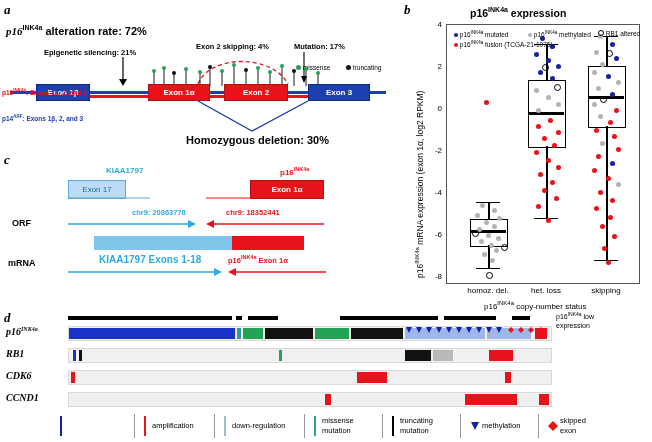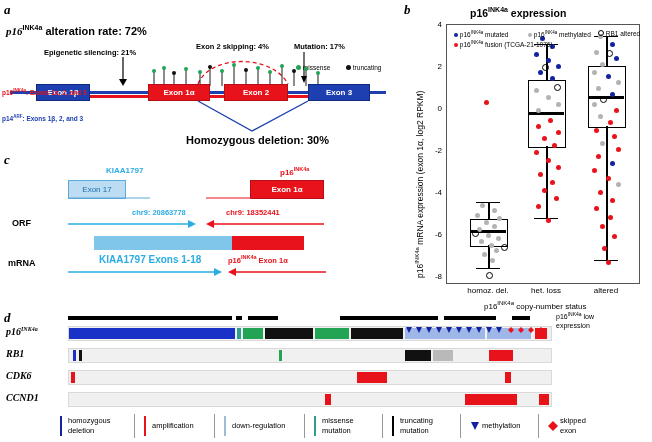--- a/index.html
+++ b/index.html
@@ -299,21 +299,21 @@
   <div class="dot dot-red" style="left:210px; top:198px;"></div>
   <div class="dot dot-red" style="left:194px; top:206px;"></div>
   <div class="dot dot-red" style="left:208px; top:215px;"></div>
   <div class="dot dot-red" style="left:200px; top:224px;"></div>
   <div class="dot dot-red" style="left:212px; top:234px;"></div>
   <div class="dot dot-red" style="left:202px; top:246px;"></div>
   <div class="dot dot-red" style="left:206px; top:260px;"></div>
 
   <div class="xtick-label" style="left:62px; top:286px; width:52px;">homoz. del.</div>
   <div class="xtick-label" style="left:120px; top:286px; width:52px;">het. loss</div>
-  <div class="xtick-label" style="left:180px; top:286px; width:52px;">altered</div>
+  <div class="xtick-label" style="left:180px; top:286px; width:52px;">skipping</div>
 
   <div class="txt" style="left:84px; top:300px; font-size:8px;">
     p16<span style="font-size:6px; vertical-align:super;">INK4a</span> copy-number status
   </div>
 
   <div class="legend-b" style="left:54px; top:30px;">
     <span style="display:inline-block;width:4px;height:4px;border-radius:50%;background:#12239e;"></span>
     <span>p16<span style="font-size:4.5px;vertical-align:super;">INK4a</span> mutated</span>
   </div>
   <div class="legend-b" style="left:128px; top:30px;">
@@ -442,21 +442,20 @@
 
   <div class="d-row-label" style="left:6px; top:82px;">CCND1</div>
   <div class="d-track" style="left:68px; top:82px; width:482px;">
     <div class="d-seg" style="left:256px; width:6px; background:#e8131a;"></div>
     <div class="d-seg" style="left:396px; width:52px; background:#e8131a;"></div>
     <div class="d-seg" style="left:470px; width:10px; background:#e8131a;"></div>
   </div>
 
   <div style="position:absolute; left:56px; top:104px; width:552px; height:26px;">
     <div style="position:absolute; left:4px; top:2px; width:2px; height:20px; background:#12239e;"></div>
-    <div class="d-legend-item" style="left:12px; top:2px; width:62px; line-height:10px;">homozygous<br>deletion</div>
     <div class="d-legend-sep" style="left:78px; top:0px; height:24px;"></div>
 
     <div style="position:absolute; left:88px; top:2px; width:2px; height:20px; background:#e8131a;"></div>
     <div class="d-legend-item" style="left:96px; top:7px;">amplification</div>
     <div class="d-legend-sep" style="left:158px; top:0px; height:24px;"></div>
 
     <div style="position:absolute; left:168px; top:2px; width:2px; height:20px; background:#9fbcd6;"></div>
     <div class="d-legend-item" style="left:176px; top:7px;">down-regulation</div>
     <div class="d-legend-sep" style="left:248px; top:0px; height:24px;"></div>
 

